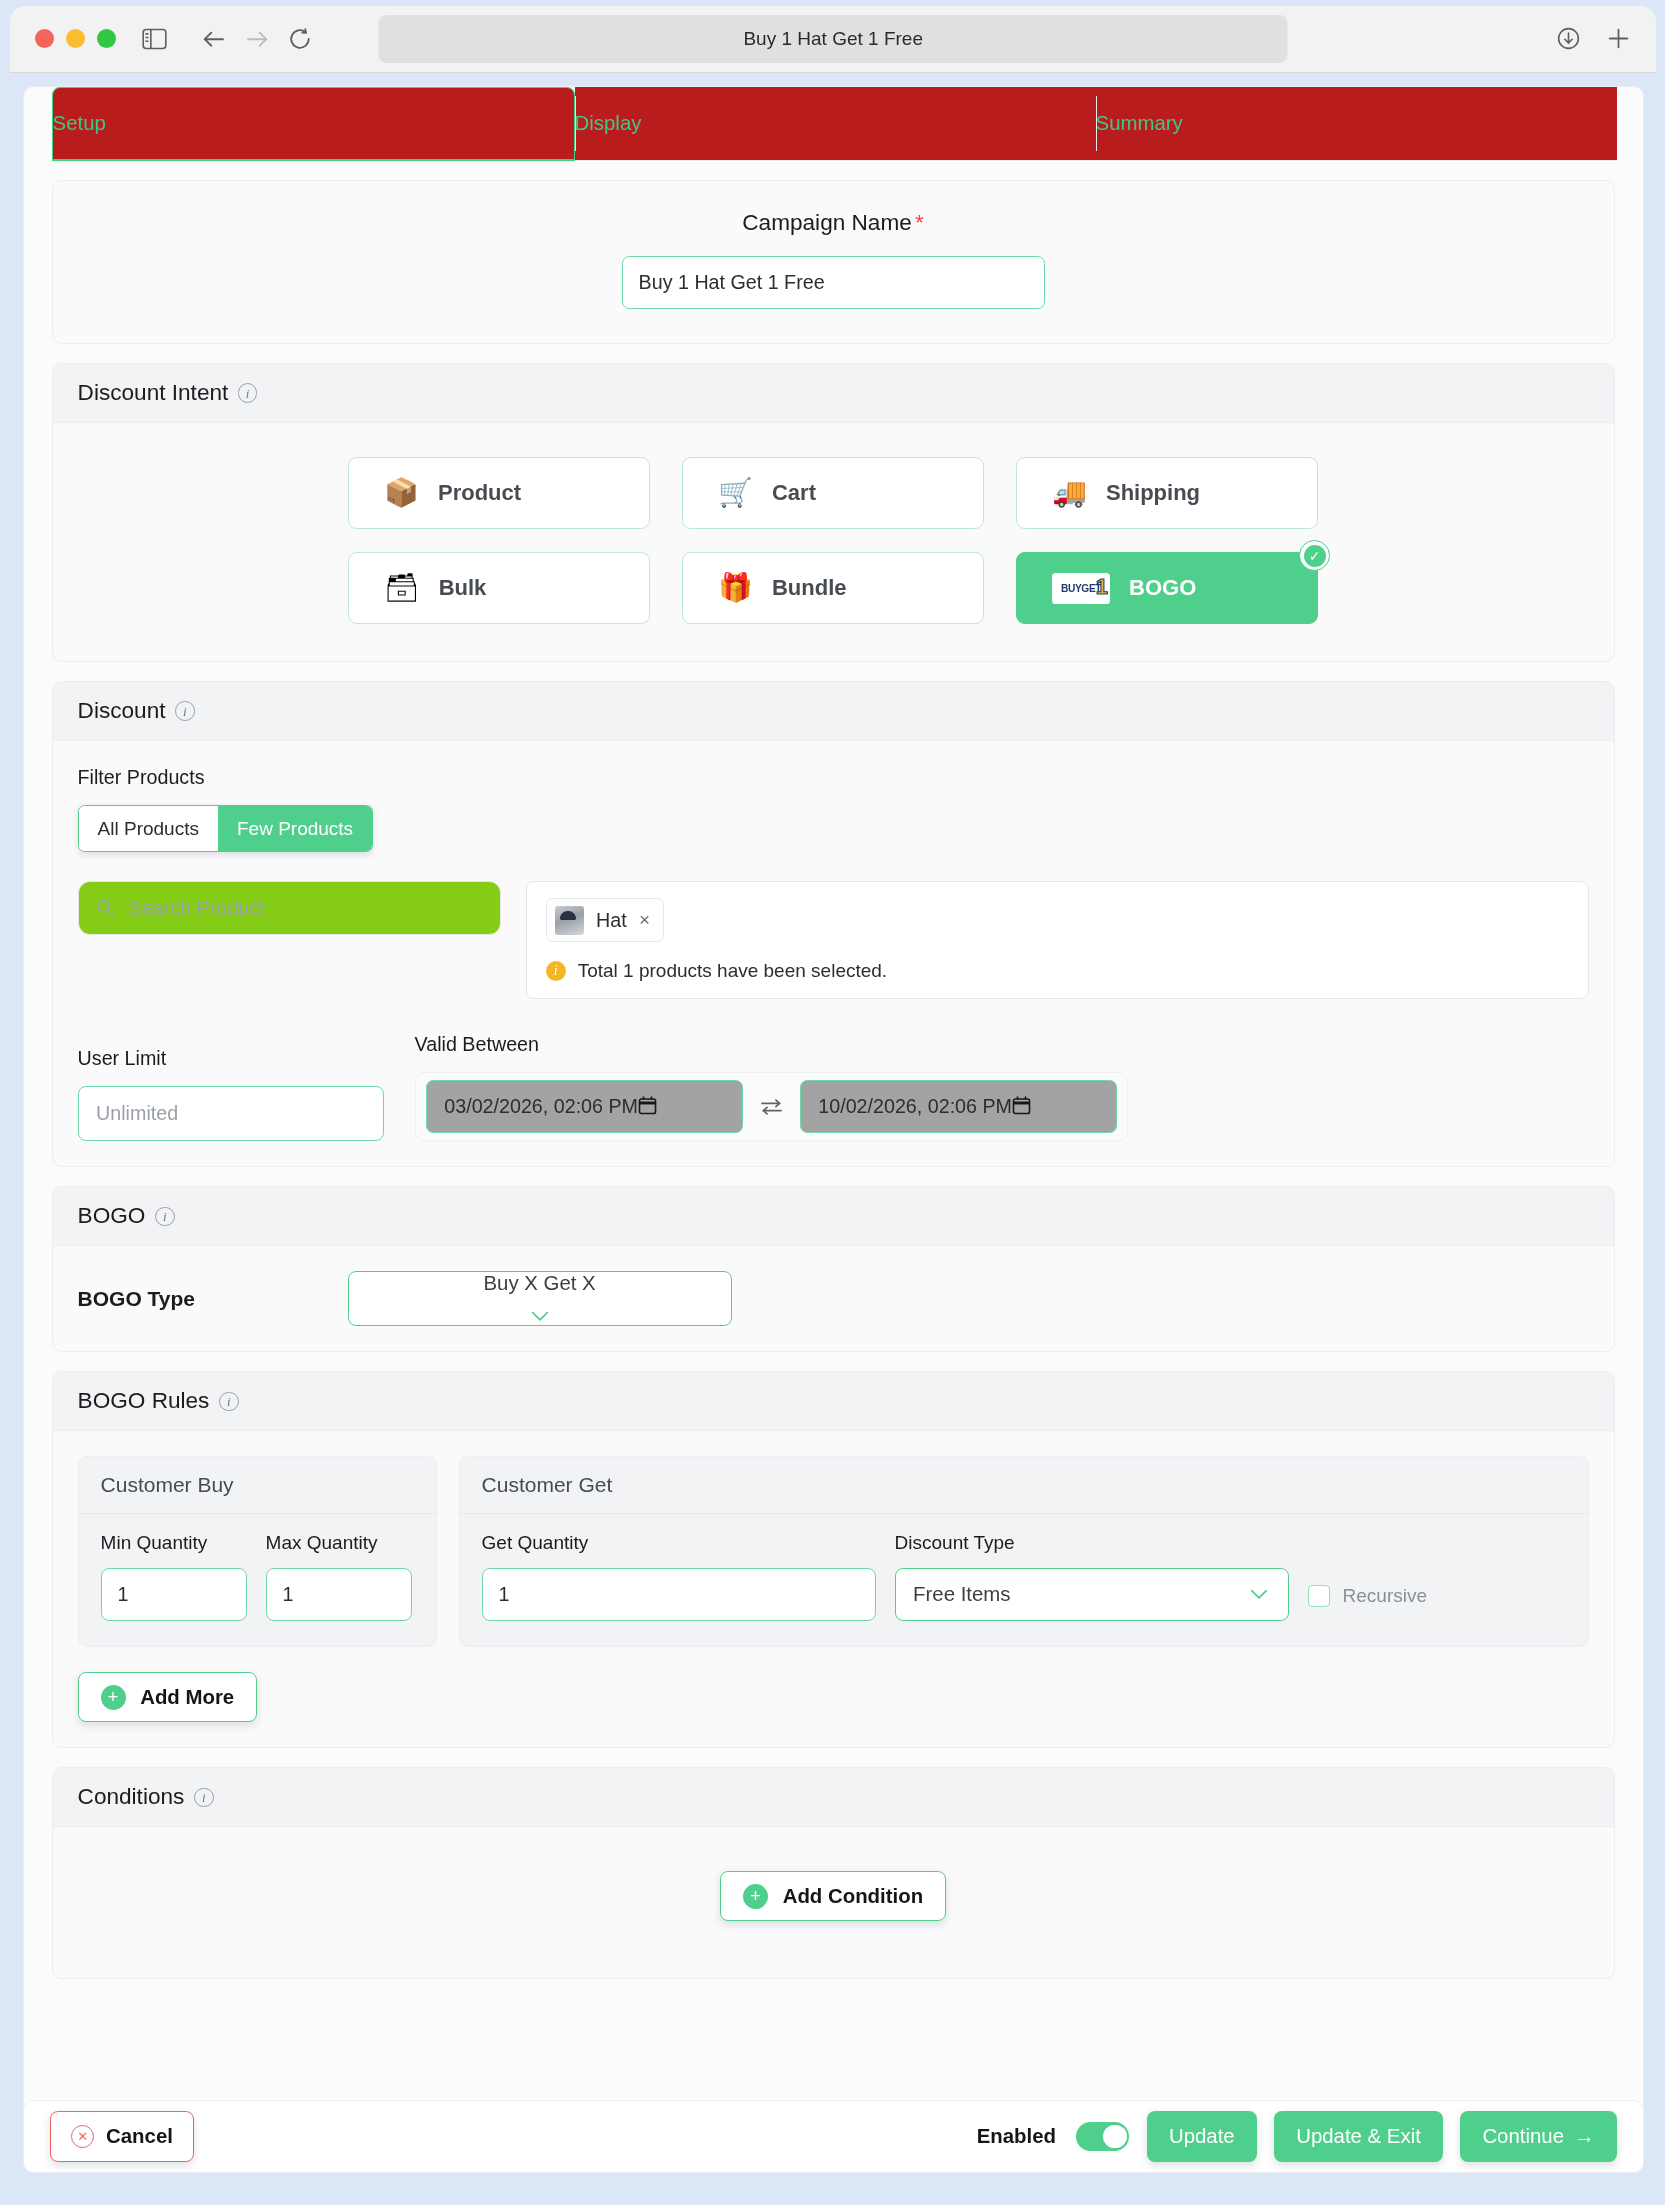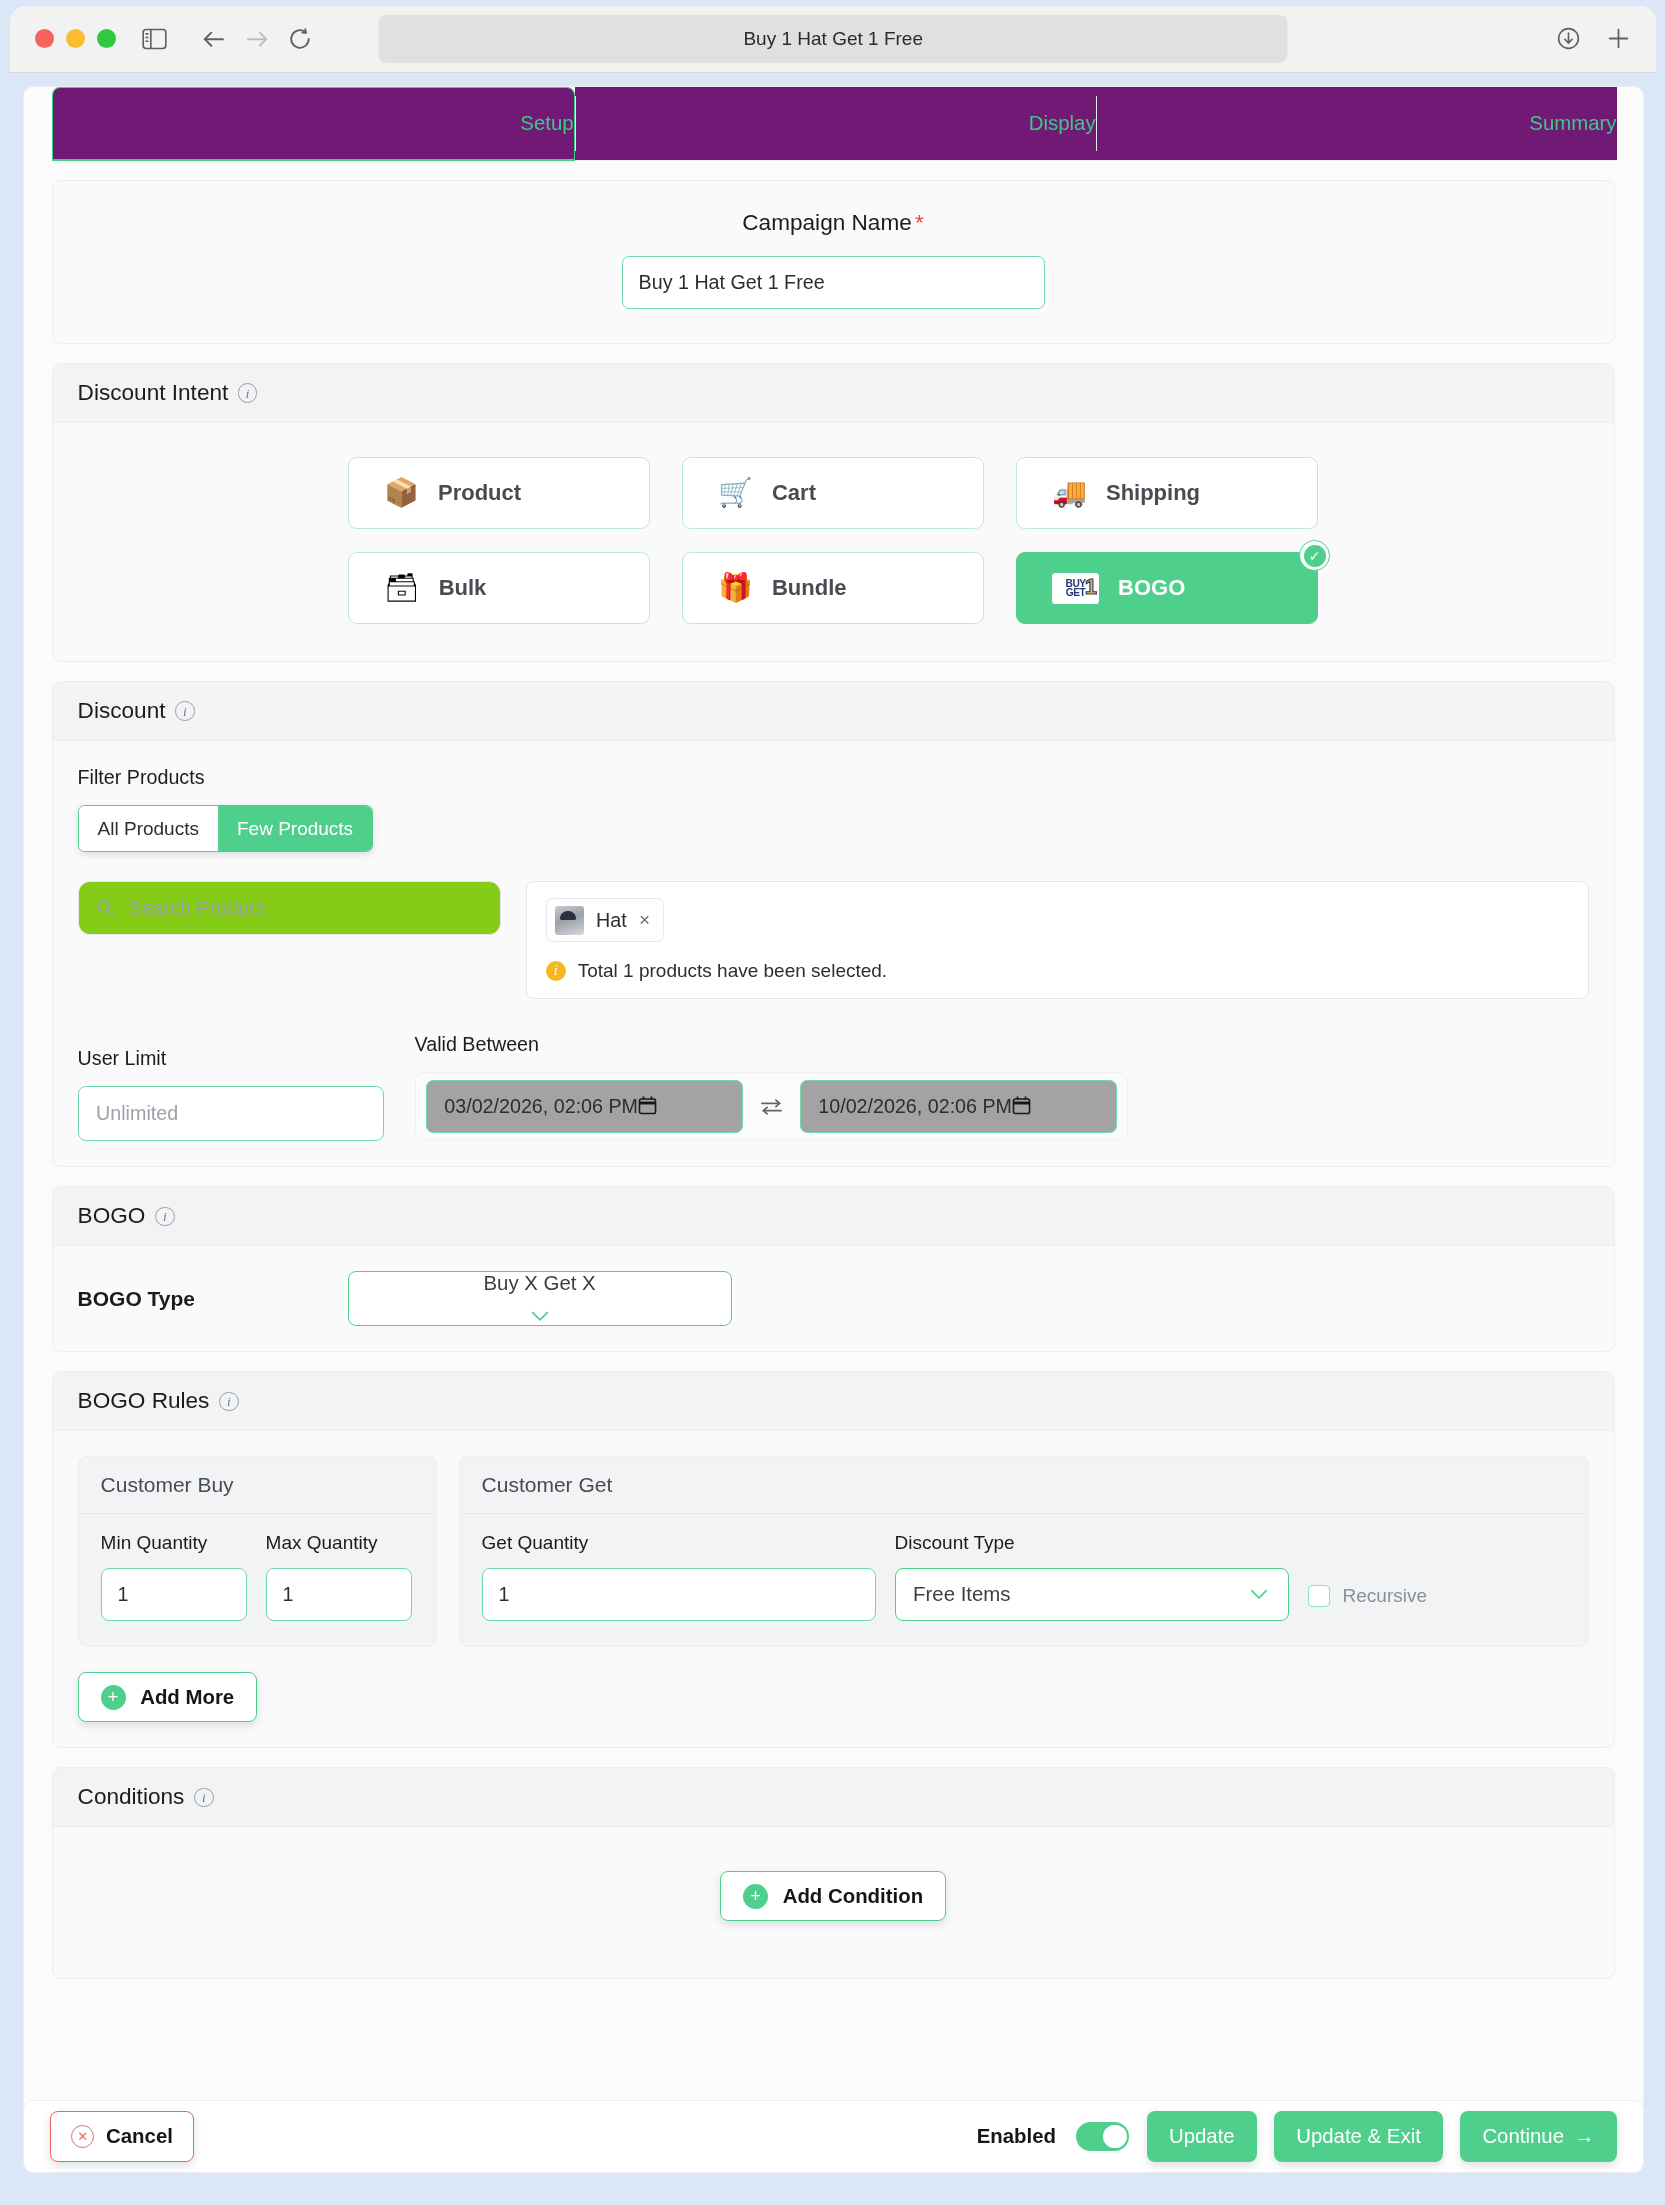--- a/index.html
+++ b/index.html
@@ -46,22 +46,22 @@
   }
   .app-card{
     width:1621px; height:2036px; background:#fbfbfc;
     border-radius:10.2px; border:0.7px solid #eceef1;
     overflow:hidden; position:relative;
   }
 
   
   .tabs{ display:flex; height:74px; width:1621px; padding:0 28px; }
   .tab{
-    flex:1; display:flex; align-items:center; justify-content:flex-end;
-    background:#701a75; color:#3dc884; font-size:20.4px;
+    flex:1; display:flex; align-items:center; justify-content:flex-start;
+    background:#b91c1c; color:#3dc884; font-size:20.4px;
     border-bottom:0.7px solid #e9ebee;
     position:relative;
   }
   .tab + .tab::before{
     content:""; position:absolute; left:0; top:8.8px; bottom:8.8px; width:0.7px; background:#e9ebee;
   }
   .tab.active{
     border:1.5px solid #3dd487; border-radius:8px 8px 0 0;
     border-bottom:2.2px solid #3dd487;
     margin-bottom:-0.7px; z-index:2;
@@ -116,22 +116,22 @@
   .check-badge{
     position:absolute; right:-13px; top:-13px; width:31px; height:31px; border-radius:50%;
     background:#fff; border:1.8px solid #4ed08c; display:flex; align-items:center; justify-content:center;
   }
   .check-badge .cb-in{
     width:22px;height:22px;border-radius:50%;background:#4ed08c;
     display:flex;align-items:center;justify-content:center;color:#fff;font-size:14px;
   }
   .emoji{ font-size:28px; line-height:1; display:flex; align-items:center; }
   .bogo-emoji{
-    width:47px;height:31px;border-radius:3.6px;background:#fff;
-    display:flex;flex-direction:column;align-items:center;justify-content:center;
+    width:58px;height:31px;border-radius:3.6px;background:#fff;
+    display:flex;flex-direction:row;align-items:center;justify-content:center;
     line-height:0.95; padding:1.5px 0;
   }
   .bogo-emoji b{ font-size:10.2px; color:#1e3a6e; letter-spacing:-0.4px; }
   .bogo-num{ position:absolute; }
 
   
   .lbl{ font-size:19.7px; color:#1b1c1e; }
   .filter-lbl{ margin-bottom:16px; }
   .seg{
     display:inline-flex; border:1.2px solid #4ed08c; border-radius:6.6px; overflow:hidden;

